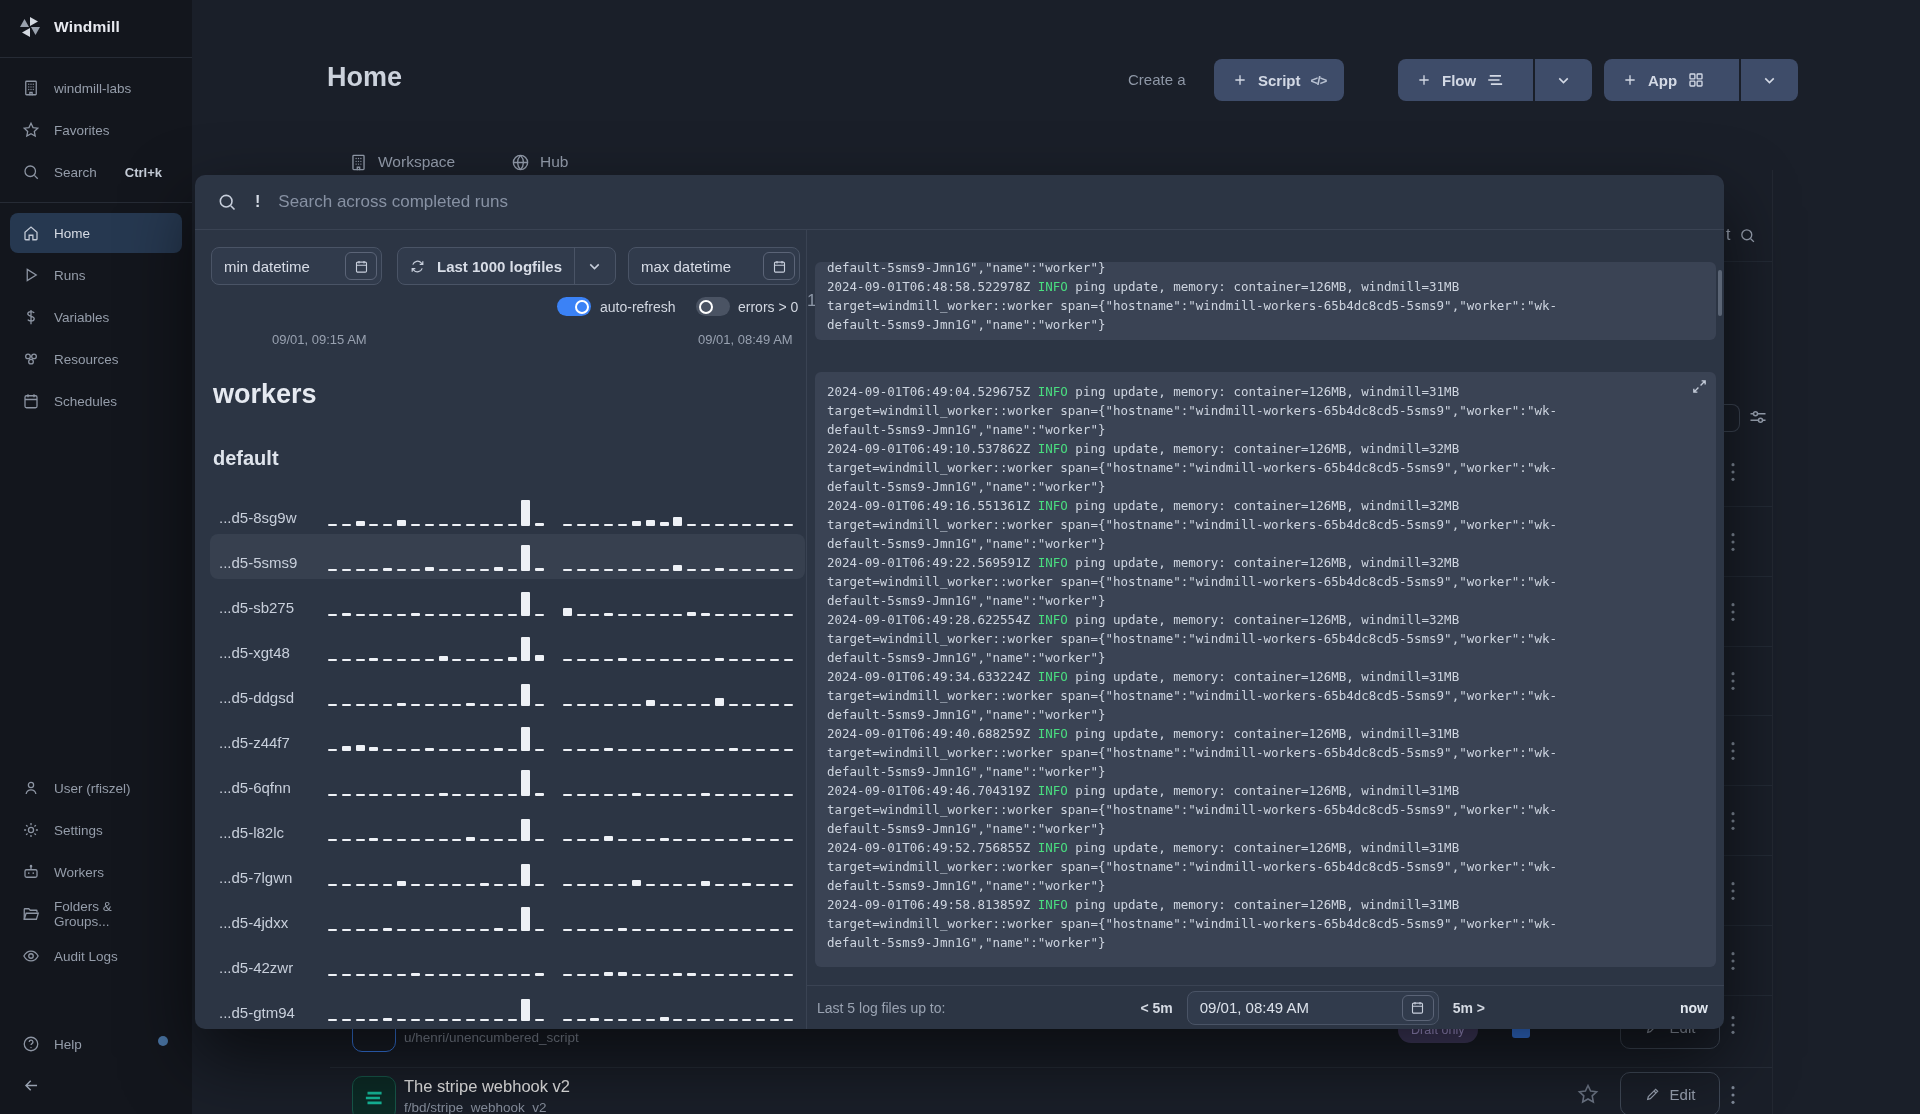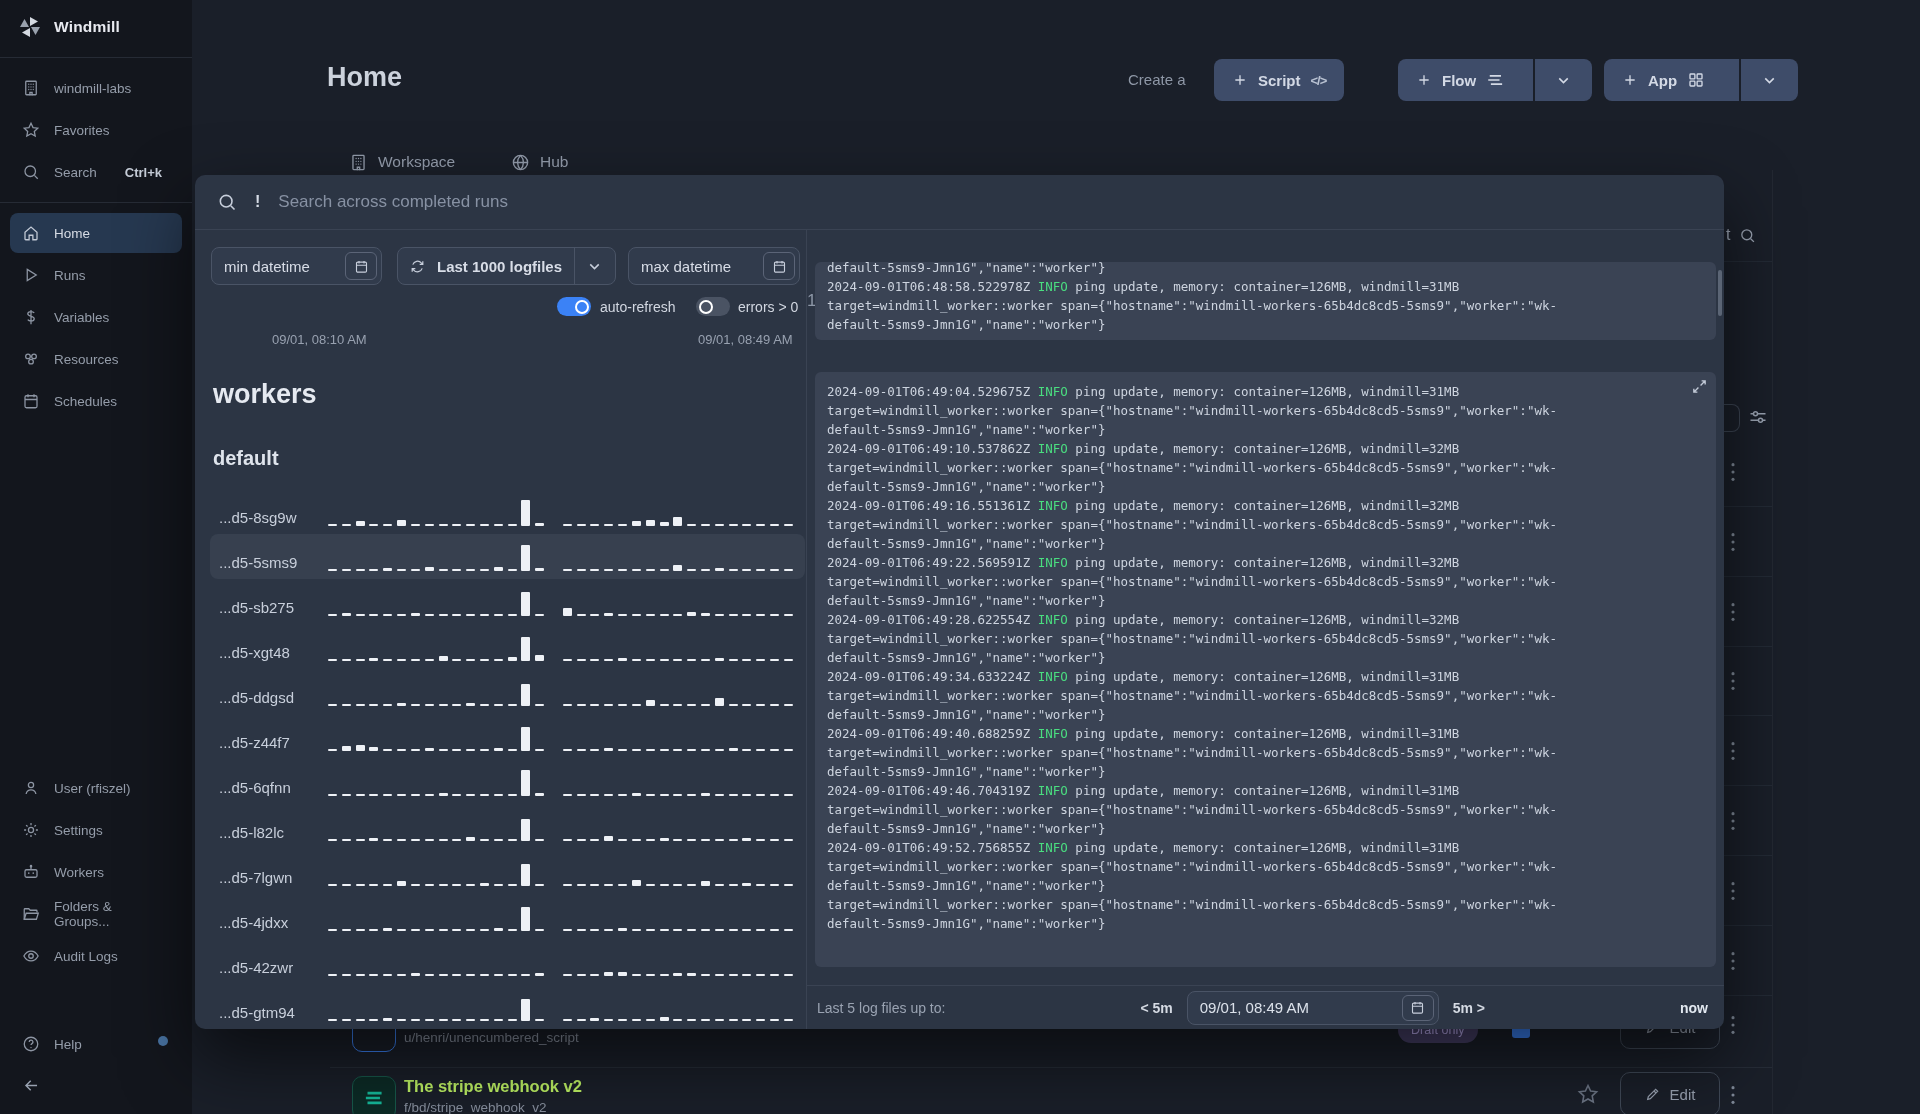--- a/index.html
+++ b/index.html
@@ -52,21 +52,21 @@
   .script-icon-box { position:absolute; left:352px; top:1008px; width:44px; height:44px; border:1.5px solid #3b82f6;
     border-radius:10px; z-index:1; }
   .row1-path { position:absolute; left:404px; top:1030px; font-size:13.5px; color:#8b93a2; z-index:1; }
   .draft-badge { position:absolute; left:1398px; top:1017px; height:26px; padding:0 13px; border-radius:13px;
     background:#474068; color:#beaef2; font-size:12.5px; display:flex; align-items:center; z-index:1; }
   .blue-chip { position:absolute; left:1512px; top:1022px; width:18px; height:16px; background:#3b82f6; border-radius:3px; z-index:1; }
   .edit-btn { position:absolute; width:100px; height:44px; border:1px solid #3f4856; border-radius:10px;
     display:flex; align-items:center; justify-content:center; gap:9px; color:#98a1b0; font-size:15px; z-index:1; cursor:pointer; }
   .flow-icon-box { position:absolute; left:352px; top:1076px; width:44px; height:44px; background:#0c2b26;
     border:1px solid #17584a; border-radius:10px; display:flex; align-items:center; justify-content:center; color:#15b899; z-index:1; }
-  .row2-title { position:absolute; left:404px; top:1077px; font-size:16.5px; font-weight:bold; color:#bef264; z-index:1; }
+  .row2-title { position:absolute; left:404px; top:1077px; font-size:16.5px; font-weight:normal; color:#e5e5e5; z-index:1; }
   .row2-path { position:absolute; left:404px; top:1100px; font-size:13.5px; color:#868e9c; z-index:1; }
   .star-btn { position:absolute; left:1576px; top:1082px; color:#6b7484; z-index:1; cursor:pointer; }
 
   
   #modal { position:absolute; left:195px; top:175px; width:1529px; height:854px; background:#2c3544;
     border-radius:10px; box-shadow:0 30px 70px rgba(0,0,0,.6); z-index:10; overflow:hidden; }
   #modal-search { position:absolute; left:0; top:0; width:100%; height:54px; display:flex; align-items:center; padding:0 22px; gap:18px; }
   #modal-search .bang { color:#d6dce6; font-size:16px; font-weight:bold; }
   #modal-search input { flex:1; background:transparent; border:none; outline:none; color:#cdd4e0; font-size:17px;
     font-family:"Liberation Sans", sans-serif; }
@@ -537,21 +537,21 @@
 
     <div class="toggle on" style="left:362px;">
         <span class="knob"></span>
       </div>
     <span class="toggle-label" style="left:405px;">auto-refresh</span>
     <div class="toggle off" style="left:501px;">
         <span class="knob"></span>
       </div>
     <span class="toggle-label" style="left:543px;">errors &gt; 0</span>
 
-    <span class="range-ts" style="left:77px;">09/01, 08:10 AM</span>
+    <span class="range-ts" style="left:77px;">09/01, 09:15 AM</span>
     <span class="range-ts" style="left:503px;">09/01, 08:49 AM</span>
 
     <h2 id="workers-title">workers</h2>
     <h3 id="group-title">default</h3>
     <div id="worker-rows">
         <div class="worker-row">
           <span class="worker-name">...d5-8sg9w</span>
           <div class="spark">
             <span class="bar" style="height:2px;"></span>
             <span class="bar" style="height:2px;"></span>
@@ -1079,20 +1079,21 @@
             <div>2024-09-01T06:49:46.704319Z <span class="lvl">INFO</span> ping update, memory: container=126MB, windmill=31MB</div>
             <div>target=windmill_worker::worker span={"hostname":"windmill-workers-65b4dc8cd5-5sms9","worker":"wk-</div>
             <div>default-5sms9-Jmn1G","name":"worker"}</div>
           </div>
           <div class="log-entry">
             <div>2024-09-01T06:49:52.756855Z <span class="lvl">INFO</span> ping update, memory: container=126MB, windmill=31MB</div>
             <div>target=windmill_worker::worker span={"hostname":"windmill-workers-65b4dc8cd5-5sms9","worker":"wk-</div>
             <div>default-5sms9-Jmn1G","name":"worker"}</div>
           </div>
           <div class="log-entry">
+            <div>2024-09-01T06:49:58.813859Z <span class="lvl">INFO</span> ping update, memory: container=126MB, windmill=31MB</div>
             <div>target=windmill_worker::worker span={"hostname":"windmill-workers-65b4dc8cd5-5sms9","worker":"wk-</div>
             <div>default-5sms9-Jmn1G","name":"worker"}</div>
           </div>
         </div>
     </div>
 
     <div id="log-footer">
       <span class="foot-label">Last 5 log files up to:</span>
       <span class="foot-step" id="foot-back">&lt; 5m</span>
       <div class="foot-dt">

